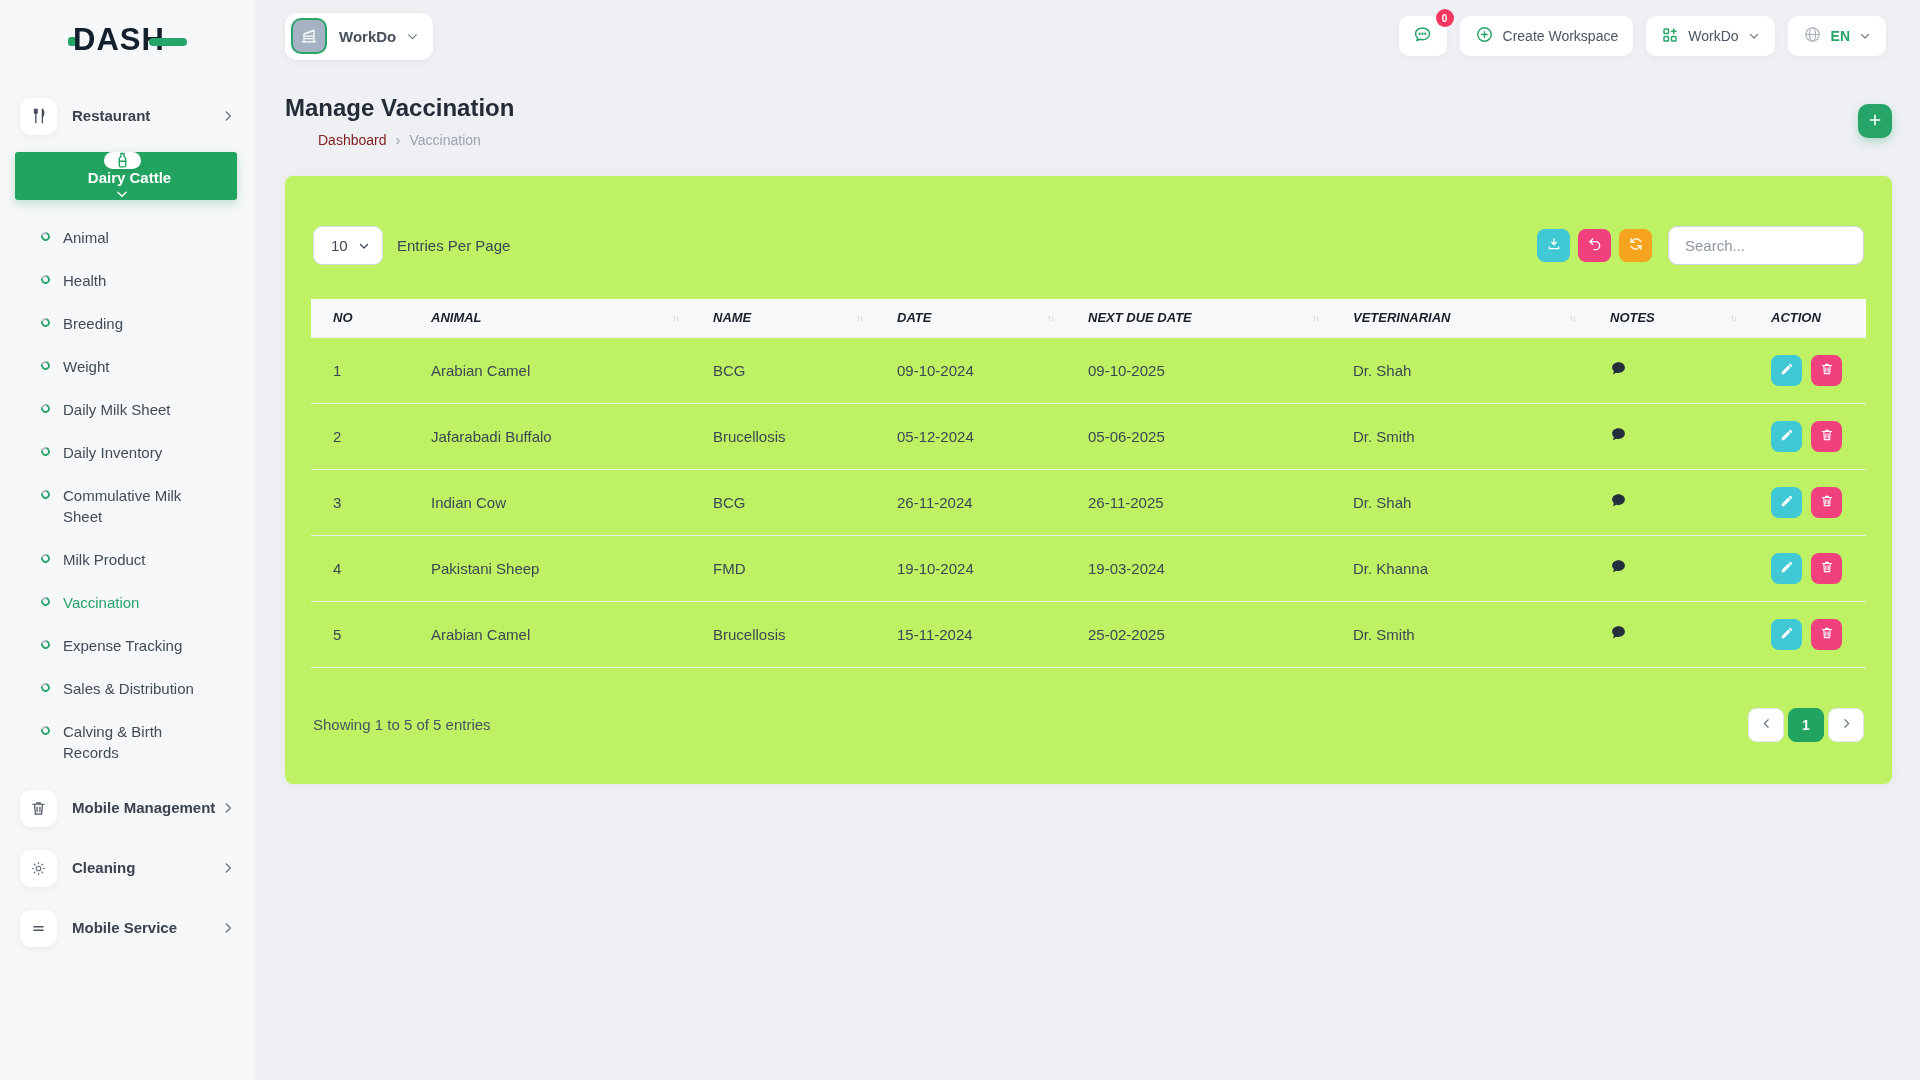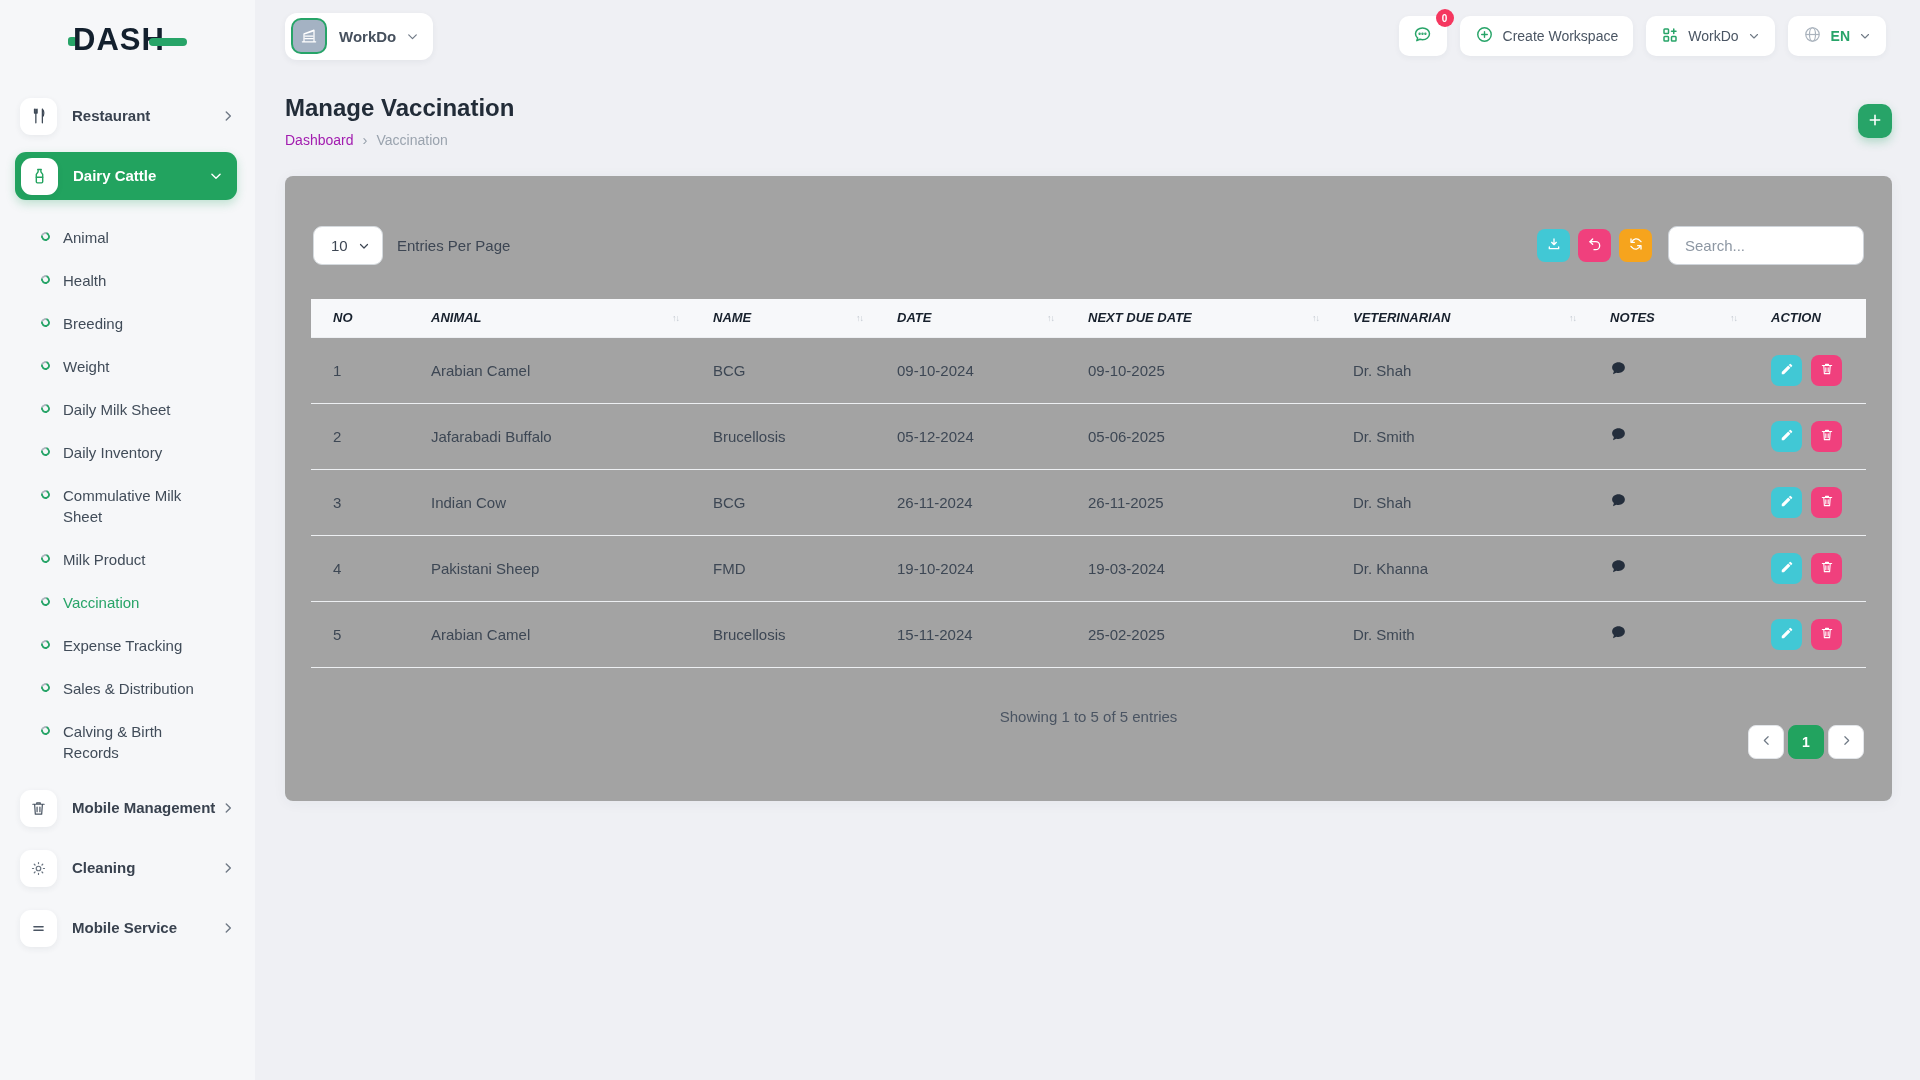--- a/index.html
+++ b/index.html
@@ -11,21 +11,21 @@
   .sidebar { width:255px; min-width:255px; height:1080px; background:#f6f7f9; padding:18px 0 10px 0; overflow:hidden; }
   .logo { margin:4px 0 34px 68px; font-size:31px; font-weight:800; letter-spacing:1px; color:#13202e; display:flex; align-items:center; cursor:pointer; }
   .logo-dot { width:9px; height:9px; border-radius:3px; background:#27a468; margin-right:-4px; margin-top:2px; }
   .logo-bar { display:inline-block; width:38px; height:8px; border-radius:4px; background:#27a468; margin-left:-16px; margin-top:4px; }
 
   .side-top-item { display:flex; align-items:center; height:48px; padding:0 20px 0 20px; margin:0 0 12px 0; cursor:pointer; }
   .icon-box { width:37px; height:37px; background:#ffffff; border-radius:11px; display:flex; align-items:center; justify-content:center; box-shadow:0 2px 6px rgba(40,50,70,.07); }
   .side-top-label { margin-left:15px; font-size:15px; font-weight:600; color:#39424f; flex:1; line-height:1.2; }
   .chev { color:#707a86; display:flex; align-items:center; }
 
-  .dairy-pill { display:flex; align-items:center; height:48px; margin:0 18px 16px 15px; background:#22a35f; border-radius:11px; padding:0 14px 0 6px; box-shadow:0 4px 10px rgba(34,163,95,.25); cursor:pointer; }
+  .dairy-pill { display:flex; align-items:center; height:48px; margin:0 18px 16px 15px; background:#22a35f; border-radius:3px; padding:0 14px 0 6px; box-shadow:0 4px 10px rgba(34,163,95,.25); cursor:pointer;flex-direction:column; }
   .dairy-pill .side-top-label { color:#ffffff; }
   .dairy-pill .chev { color:#ffffff; }
 
   .sub-items { list-style:none; margin:6px 0 10px 0; }
   .sub-item { display:flex; align-items:flex-start; padding:11px 18px 11px 41px; cursor:pointer; }
   .ring { width:9px; height:9px; border-radius:50%; border:2px solid #27a468; border-top-color:#aeb6bf; transform:rotate(-30deg); margin-top:5px; flex:none; }
   .sub-label { margin-left:13px; font-size:15px; color:#414c59; line-height:1.4; max-width:154px; }
   .sub-item.active .sub-label { color:#27a468; }
   .sub-item .chev { margin-left:auto; }
 
@@ -39,27 +39,27 @@
   .topbar-right { margin-left:auto; display:flex; align-items:center; gap:13px; }
   .top-btn { background:#ffffff; border:none; border-radius:10px; height:40px; display:flex; align-items:center; gap:9px; padding:16px 15px; font-size:14px; color:#4a5563; font-family:inherit; box-shadow:0 2px 6px rgba(40,50,70,.05); cursor:pointer;justify-content:center; }
   .chat-btn { position:relative; width:48px; justify-content:center; padding:0; }
   .badge { position:absolute; top:-7px; right:-7px; min-width:18px; height:18px; border-radius:9px; background:#f5375f; color:#fff; font-size:10px; font-weight:700; display:flex; align-items:center; justify-content:center; padding:0 4px; }
   .lang-label { color:#27a468; font-weight:600; font-size:14px; }
 
   .content { padding:0 30px; flex:1; }
   .page-head { display:flex; align-items:flex-start; margin-top:22px; }
   .page-title { font-size:24px; font-weight:700; color:#222c38; }
   .breadcrumb { display:flex; align-items:center; gap:9px; margin-top:9px; font-size:14px; }
-  .bc-link { color:#a21caf; cursor:pointer; }
+  .bc-link { color:#7f1d1d; cursor:pointer;margin-left:33px; }
   .bc-sep { color:#98a1ac; font-size:15px; }
   .bc-current { color:#9aa3ae; }
   .add-btn { margin-left:auto; width:34px; height:34px; margin-top:10px; border:none; border-radius:10px; background:#27a468; color:#fff; display:flex; align-items:center; justify-content:center; box-shadow:0 4px 10px rgba(39,164,104,.3); cursor:pointer; }
 
   
-  .card { background:#a3a3a3; border-radius:8px; margin-top:28px; padding:50px 26px 42px 26px; box-shadow:0 2px 14px rgba(40,50,70,.05); }
+  .card { background:#bef264; border-radius:8px; margin-top:28px; padding:50px 26px 42px 26px; box-shadow:0 2px 14px rgba(40,50,70,.05); }
   .controls { display:flex; align-items:center; margin-bottom:34px; padding:0 2px; }
   .entries-select { width:70px; height:39px; border:1px solid #d5dade; border-radius:9px; display:flex; align-items:center; padding:0 12px 0 17px; cursor:pointer; background:#fff; }
   .entries-value { font-size:15px; color:#3d4653; flex:1; }
   .entries-label { margin-left:14px; font-size:15px; color:#3d4653; }
   .ctl-btn { width:33px; height:33px; border:none; border-radius:8px; display:flex; align-items:center; justify-content:center; cursor:pointer; }
   .ctl-btn + .ctl-btn { margin-left:8px; }
   .btn-export { background:#41c8d5; margin-left:auto; }
   .btn-undo { background:#f0407d; }
   .btn-refresh { background:#f6a41d; }
   .search-input { margin-left:16px; width:196px; height:39px; border:1px solid #cfd4da; border-radius:9px; padding:0 16px; font-size:15px; font-family:inherit; color:#3d4653; background:#fff; }
@@ -71,21 +71,21 @@
   .th-inner { display:flex; align-items:center; padding:0 12px 0 22px;font-style:italic; }
   .sort-ic { margin-left:auto; font-size:9px; color:#c3c9d0; letter-spacing:-1px; }
   td { font-size:15px; color:#3d4754; padding:17px 10px 17px 22px; border-bottom:1px solid #edeff2; }
   tbody tr:first-child td { border-top:1px solid #edeff2; }
   .note-ic { cursor:pointer; display:inline-flex; }
   .row-actions { display:flex; gap:9px; }
   .act-btn { width:31px; height:31px; border:none; border-radius:8px; display:flex; align-items:center; justify-content:center; cursor:pointer; }
   .act-edit { background:#41c8d5; }
   .act-del { background:#f0407d; }
 
-  .card-footer { display:flex; align-items:center; margin-top:40px; padding:0 2px;flex-direction:column; }
+  .card-footer { display:flex; align-items:center; margin-top:40px; padding:0 2px; }
   .showing { font-size:15px; color:#4a5462; }
   .pager { margin-left:auto; display:flex; gap:4px; }
   .page-btn { width:36px; height:34px; border:1px solid #e2e5e9; background:#fff; border-radius:8px; display:flex; align-items:center; justify-content:center; color:#707a86; cursor:pointer; }
   .page-btn.active { background:#22a35f; border-color:#22a35f; color:#fff; font-size:14px; font-weight:600; }
 </style>
 </head>
 <body>
 
 <div class="app">
 

